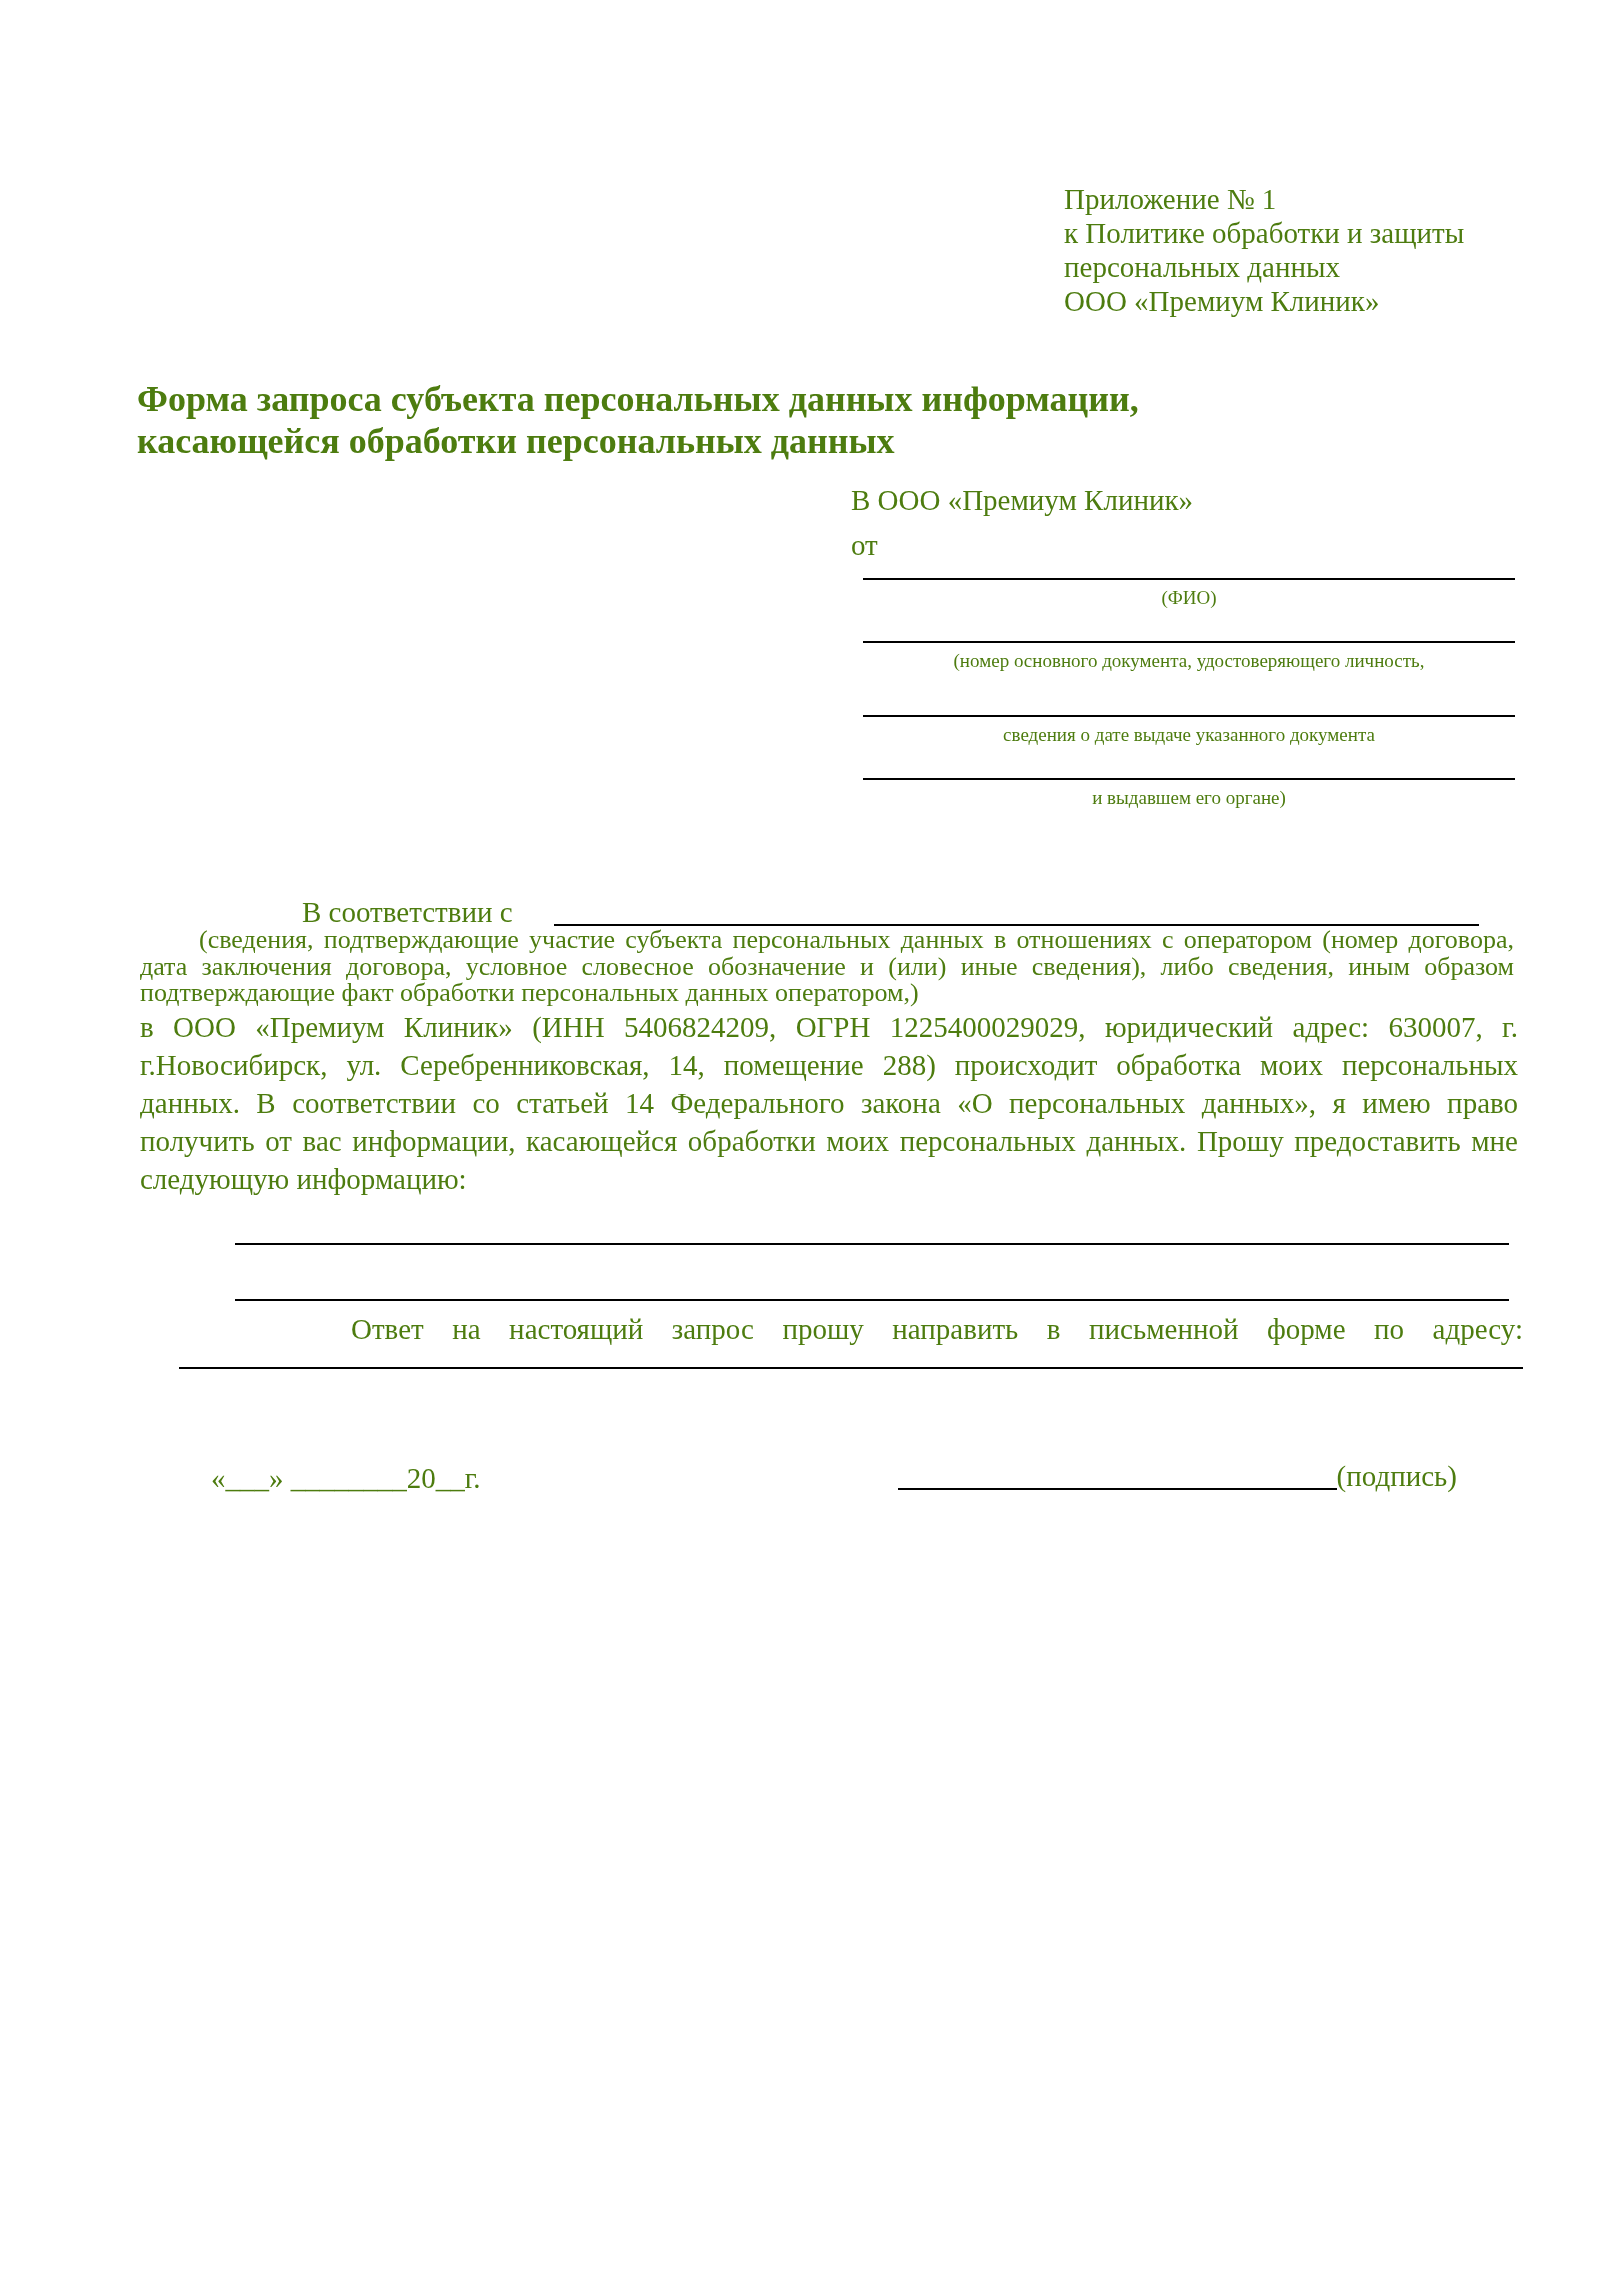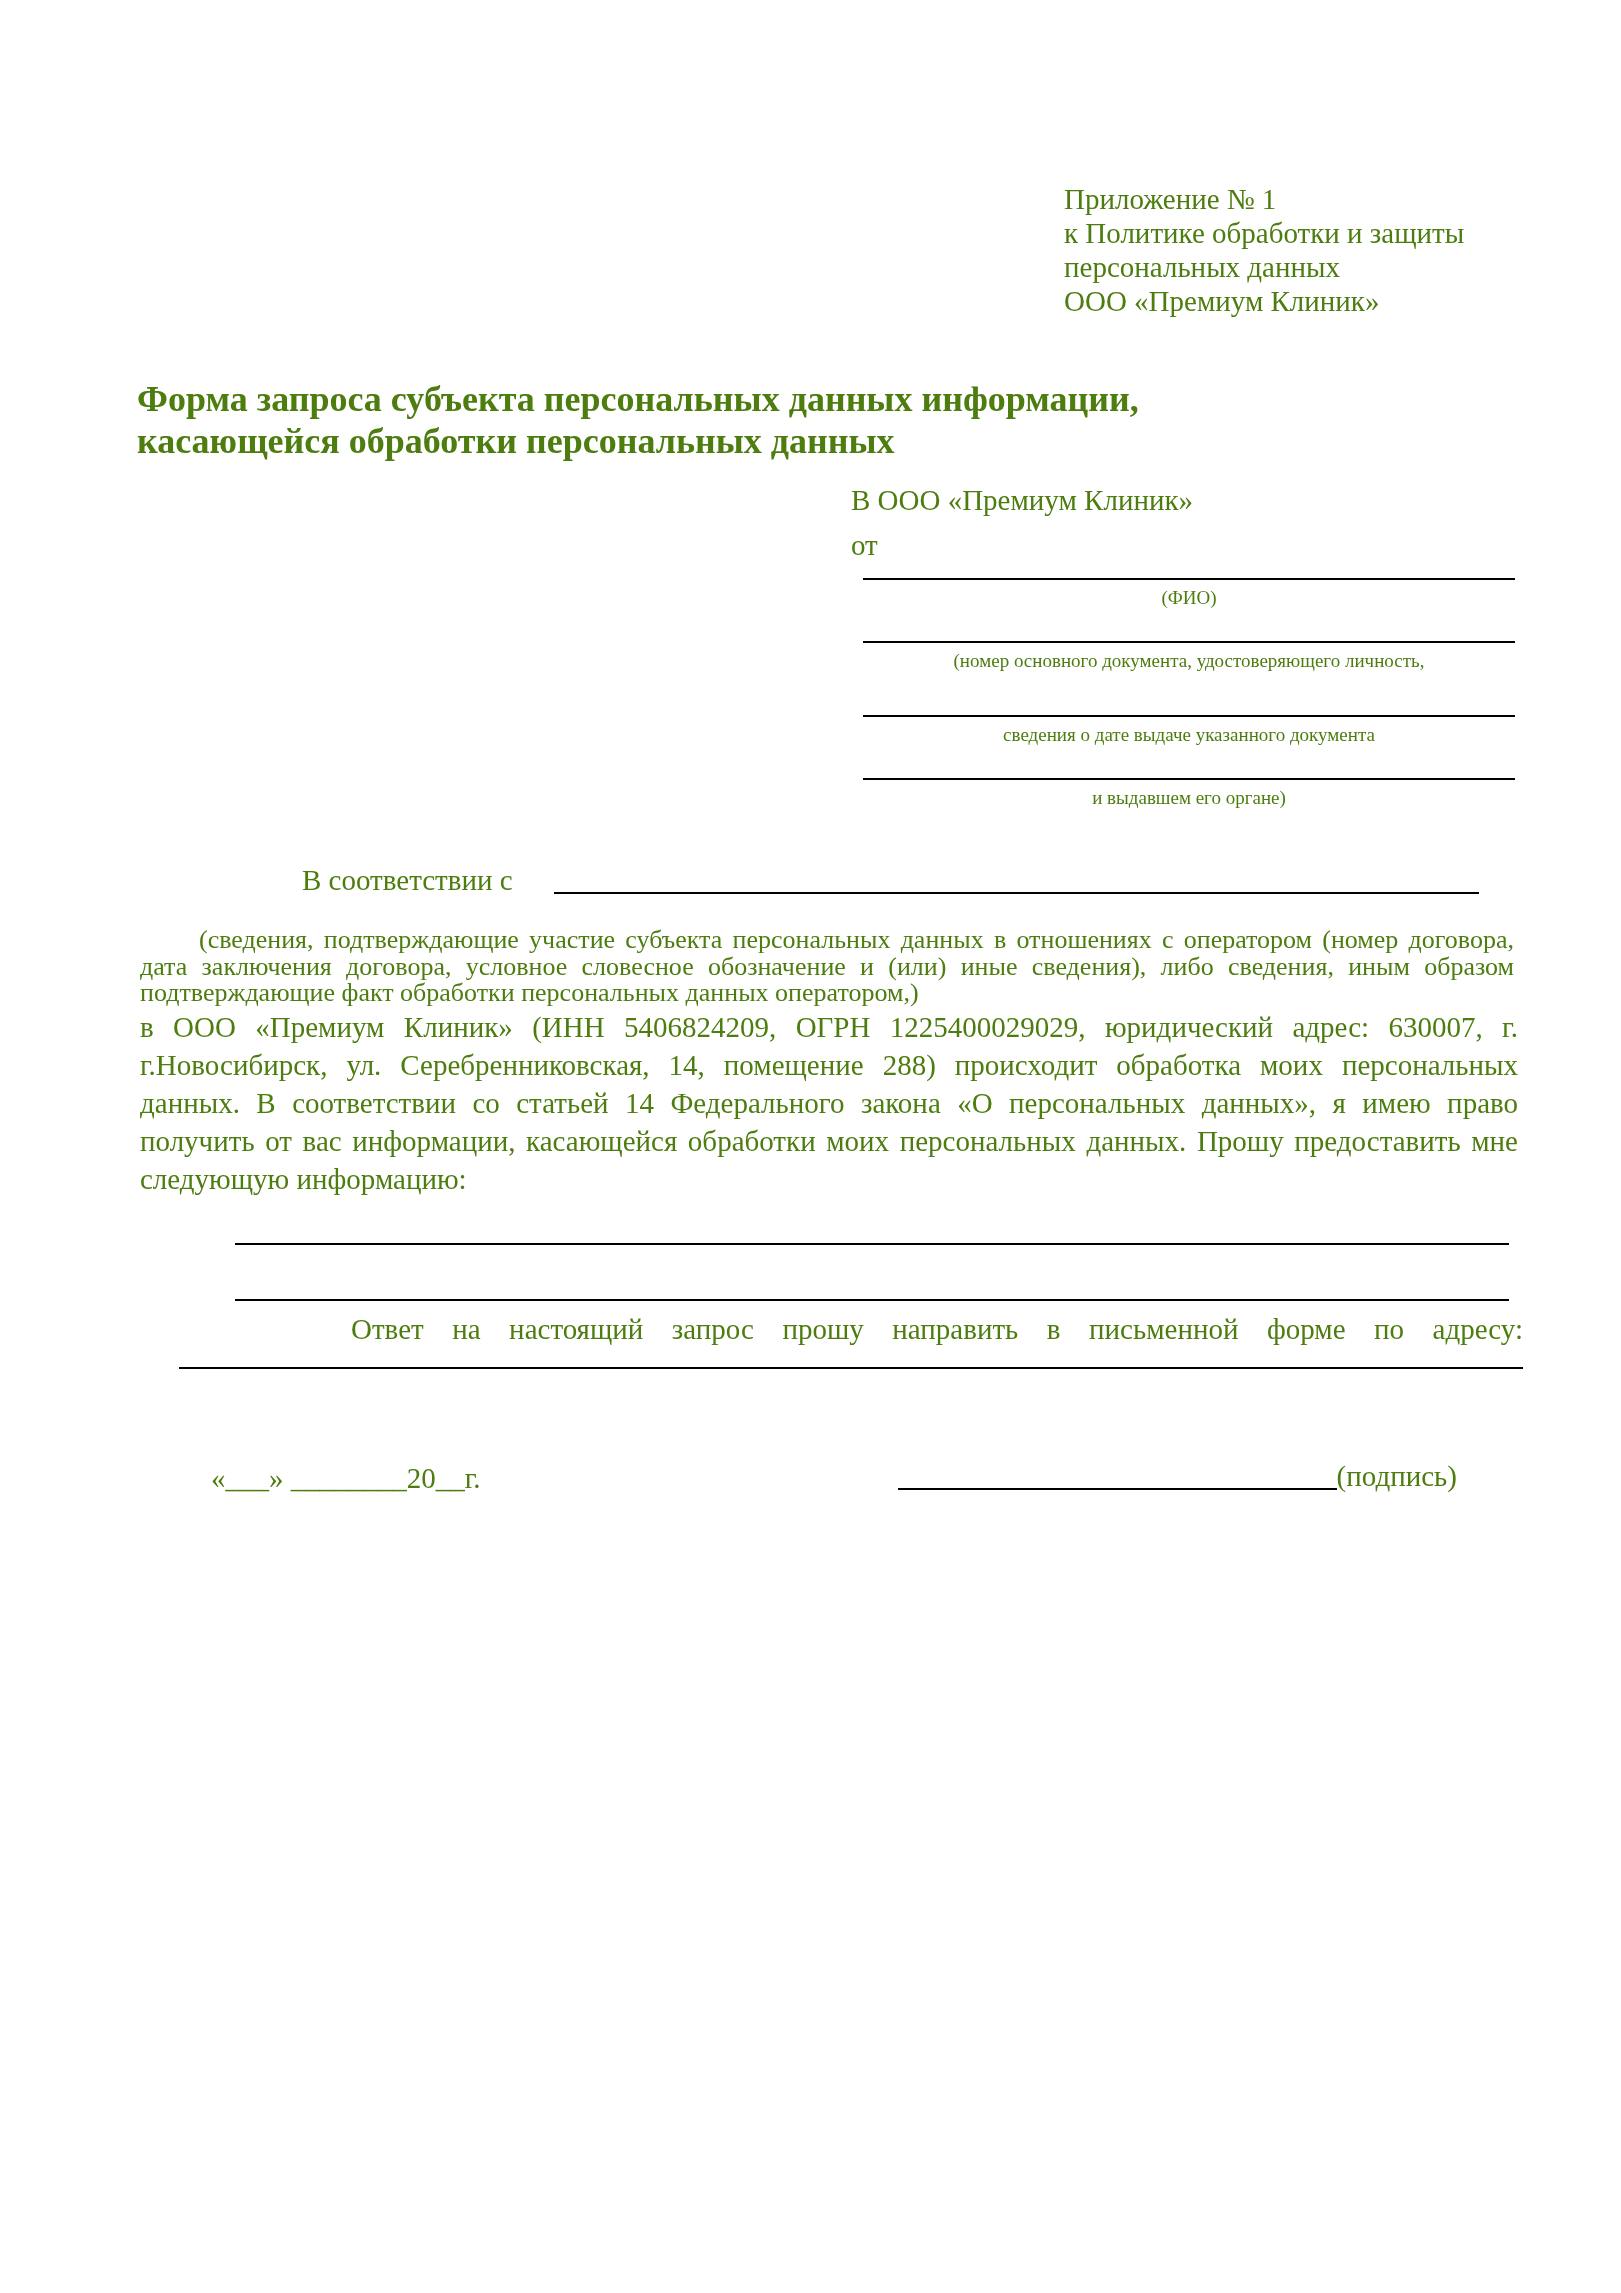--- a/index.html
+++ b/index.html
@@ -62,21 +62,21 @@
     line-height: 37px;
     height: 37px;
   }
   .lead-row .txt { white-space: nowrap; }
   .fill-line {
     flex: 1 1 auto;
     height: 0;
     border-bottom: 2px solid #000;
     margin-bottom: 4.9px;
   }
-  .accordance-row { left: 302px; top: 862px; width: 1177px; gap: 32px; }
+  .accordance-row { left: 302px; top: 894px; width: 1177px; gap: 32px; }
   .accordance-row .txt { margin-right: 9.8px; }
 
   .footnote {
     left: 140px; top: 927px; width: 1374px;
     font-size: 26px;
     line-height: 26.5px;
     text-align: justify;
     text-indent: 59px;
   }
 

